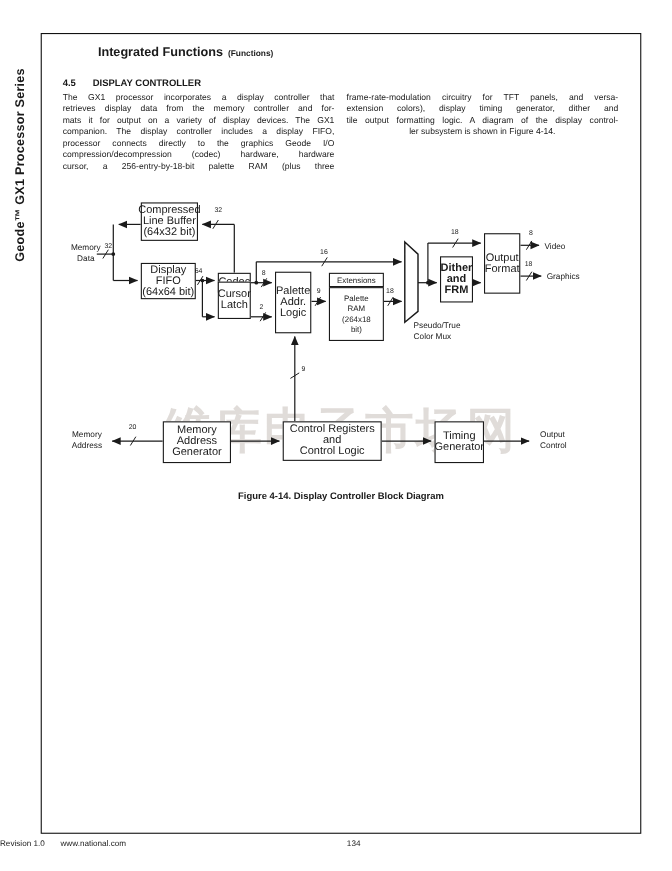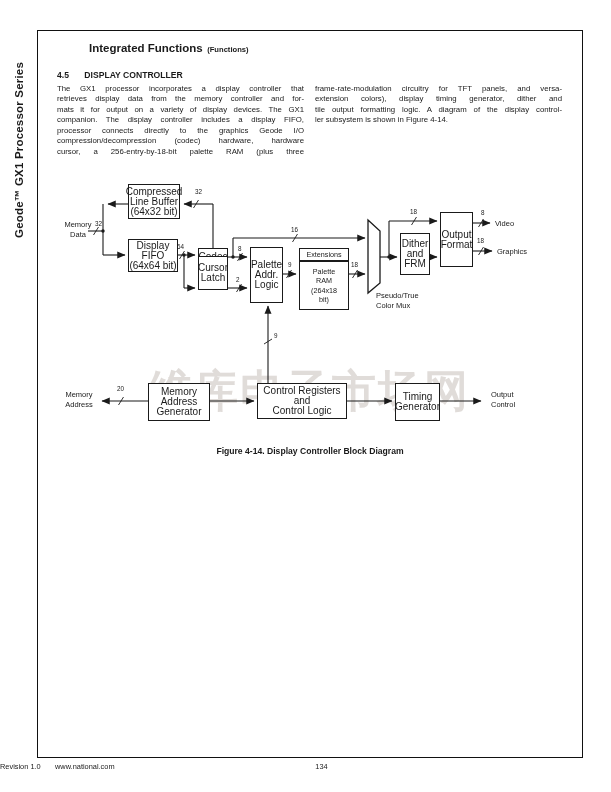--- a/index.html
+++ b/index.html
@@ -17,21 +17,21 @@
   #header .small{font-weight:bold;font-size:7.6px;}
   
   #section-heading{left:57px;top:70px;font-weight:bold;font-size:8.6px;white-space:nowrap;}
   #section-heading span{margin-right:13px;}
   #section-heading .t{margin-right:0;}
   
   .col{width:247px;font-size:7.8px;line-height:10.45px;}
   #col-left{left:57px;top:84px;}
   #col-right{left:315px;top:84px;}
   .jline{text-align:justify;text-align-last:justify;white-space:nowrap;}
-  .nline{text-align:left;white-space:nowrap;}
+  .nline{text-align:center;white-space:nowrap;}
   
   #watermark{left:148px;top:362px;font-size:44px;letter-spacing:2px;color:#ccc5c0;opacity:.6;
         z-index:1;white-space:nowrap;font-weight:bold;}
   
   #connectors{left:0;top:0;width:611px;height:792px;z-index:2;}
   .box{background:#fff;border:1.3px solid #1a1a1a;box-sizing:border-box;z-index:3;
        display:flex;align-items:center;justify-content:center;text-align:center;
        font-size:10px;line-height:10px;white-space:pre-line;}
   .box.tight{line-height:9.4px;font-size:7.2px;}
   .lbl{z-index:3;font-size:7.5px;line-height:9.6px;white-space:pre-line;}
@@ -165,21 +165,21 @@
   <div class="abs box" style="left:198px;top:256px;width:30px;height:34px;">Cursor
 Latch</div>
   <div class="abs box" style="left:250px;top:247px;width:33px;height:56px;">Palette
 Addr.
 Logic</div>
   <div class="abs box tight" style="left:299px;top:248px;width:50px;height:13px;">Extensions</div>
   <div class="abs box tight" style="left:299px;top:261px;width:50px;height:49px;">Palette
 RAM
 (264x18
 bit)</div>
-  <div class="abs box" style="left:400px;top:233px;width:30px;height:42px;">Dither
+  <div class="abs box" style="left:400px;top:233px;width:30px;height:42px;font-weight:bold;">Dither
 and
 FRM</div>
   <div class="abs box" style="left:440px;top:212px;width:33px;height:55px;">Output
 Format</div>
   <div class="abs box" style="left:148px;top:383px;width:62px;height:38px;">Memory
 Address
 Generator</div>
   <div class="abs box" style="left:257px;top:383px;width:90px;height:36px;">Control Registers
 and
 Control Logic</div>

